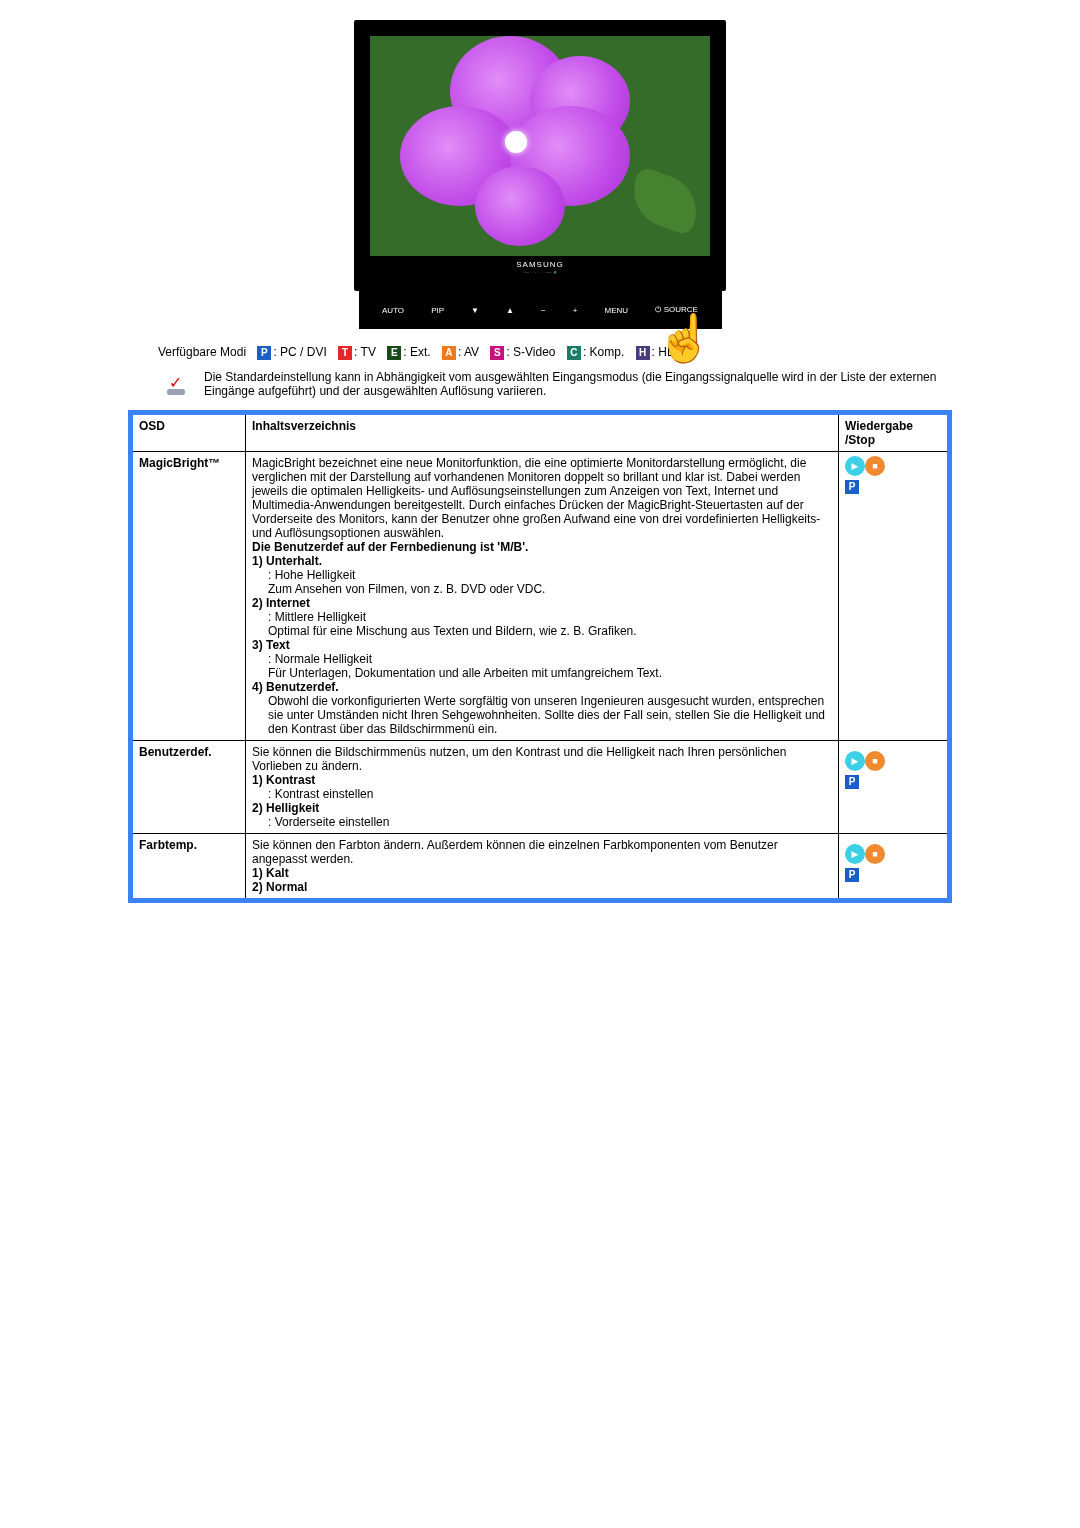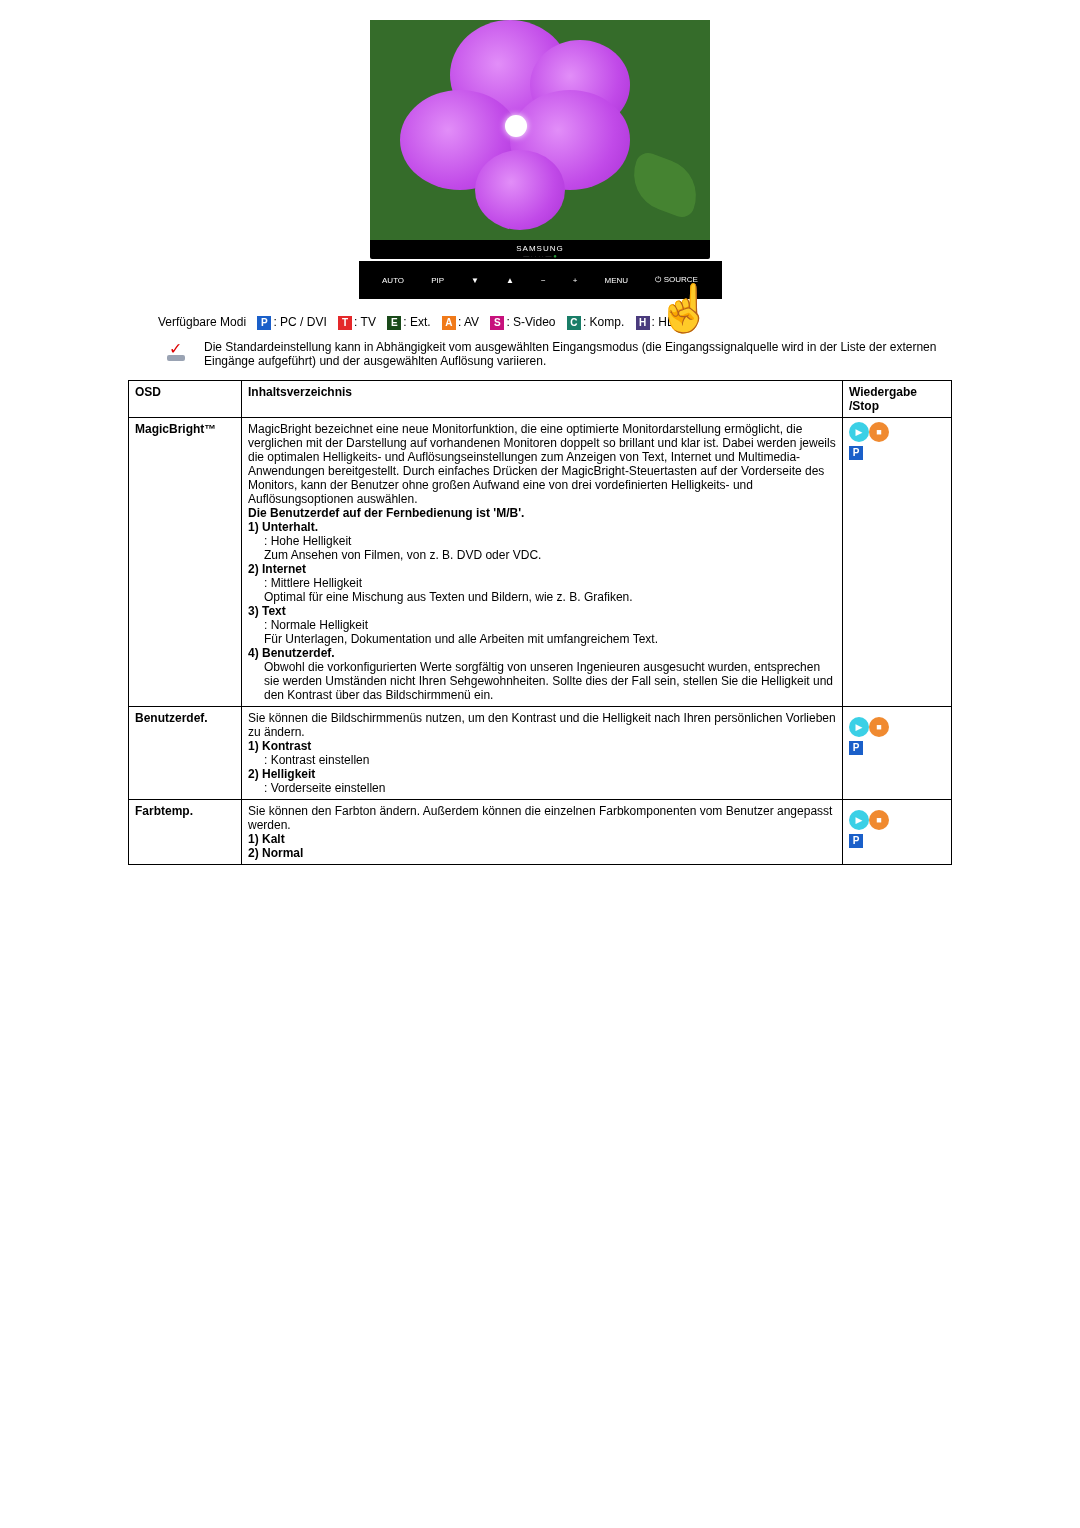--- a/index.html
+++ b/index.html
@@ -14,21 +14,21 @@
     width: 824px;
     margin: 0 auto;
   }
   .monitor-fig {
     text-align: center;
     margin-bottom: 10px;
   }
   .monitor-frame {
     display: inline-block;
     background: #000;
-    padding: 0;
+    padding: 16px;
     border-radius: 2px;
     width: 340px;
   }
   .monitor-screen {
     width: 100%;
     height: 220px;
     background: #356c2a;
     position: relative;
     overflow: hidden;
   }
@@ -87,21 +87,21 @@
   }
   .bp { background:#1a5fc9; }
   .bt { background:#e4282a; }
   .be { background:#1a4a1a; }
   .ba { background:#f07a1a; }
   .bs { background:#c7117c; }
   .bc { background:#197d67; }
   .bh { background:#4a3b7d; }
   .note-row {
     display:flex;
-    align-items:center;
+    align-items:flex-end;
     margin: 6px 0 12px 30px;
   }
   .note-icon {
     width:36px;
     text-align:center;
   }
   .check-icon {
     display:inline-block;
     width:22px; height:18px;
     position:relative;
@@ -118,21 +118,21 @@
     position:absolute;
     left:2px; top:12px;
     width:18px; height:6px;
     background:#9aa3b3;
     border-radius:2px;
   }
   .note-text { flex:1; padding-left:10px; font-size:12px; }
   table.osd {
     border-collapse: collapse;
     width: 100%;
-    border:1px solid #3b82f6;
+    border:5px solid #3b82f6;
   }
   table.osd th, table.osd td {
     border:1px solid #000;
     padding:4px 6px;
     vertical-align:top;
     font-size:12px;
     text-align:left;
   }
   table.osd th { font-weight:bold; }
   .play-stop-icons {
@@ -239,21 +239,21 @@
         <b>1) Unterhalt.</b>
         <span class="sub-indent">: Hohe Helligkeit</span>
         <span class="sub-indent">Zum Ansehen von Filmen, von z. B. DVD oder VDC.</span>
         <b>2) Internet</b>
         <span class="sub-indent">: Mittlere Helligkeit</span>
         <span class="sub-indent">Optimal für eine Mischung aus Texten und Bildern, wie z. B. Grafiken.</span>
         <b>3) Text</b>
         <span class="sub-indent">: Normale Helligkeit</span>
         <span class="sub-indent">Für Unterlagen, Dokumentation und alle Arbeiten mit umfangreichem Text.</span>
         <b>4) Benutzerdef.</b>
-        <span class="sub-indent">Obwohl die vorkonfigurierten Werte sorgfältig von unseren Ingenieuren ausgesucht wurden, entsprechen sie werden Umständen nicht Ihren Sehgewohnheiten. Sollte dies der Fall sein, stellen Sie die Helligkeit und den Kontrast über das Bildschirmmenü ein.</span>
+        <span class="sub-indent">Obwohl die vorkonfigurierten Werte sorgfältig von unseren Ingenieuren ausgesucht wurden, entsprechen sie unter Umständen nicht Ihren Sehgewohnheiten. Sollte dies der Fall sein, stellen Sie die Helligkeit und den Kontrast über das Bildschirmmenü ein.</span>
       </td>
       <td class="play-stop-icons">
         <span class="ps-icon ps-play"></span><span class="ps-icon ps-stop"></span><br>
         <span class="ps-label">P</span>
       </td>
     </tr>
 
     <tr>
       <td><b>Benutzerdef.</b></td>
       <td>

